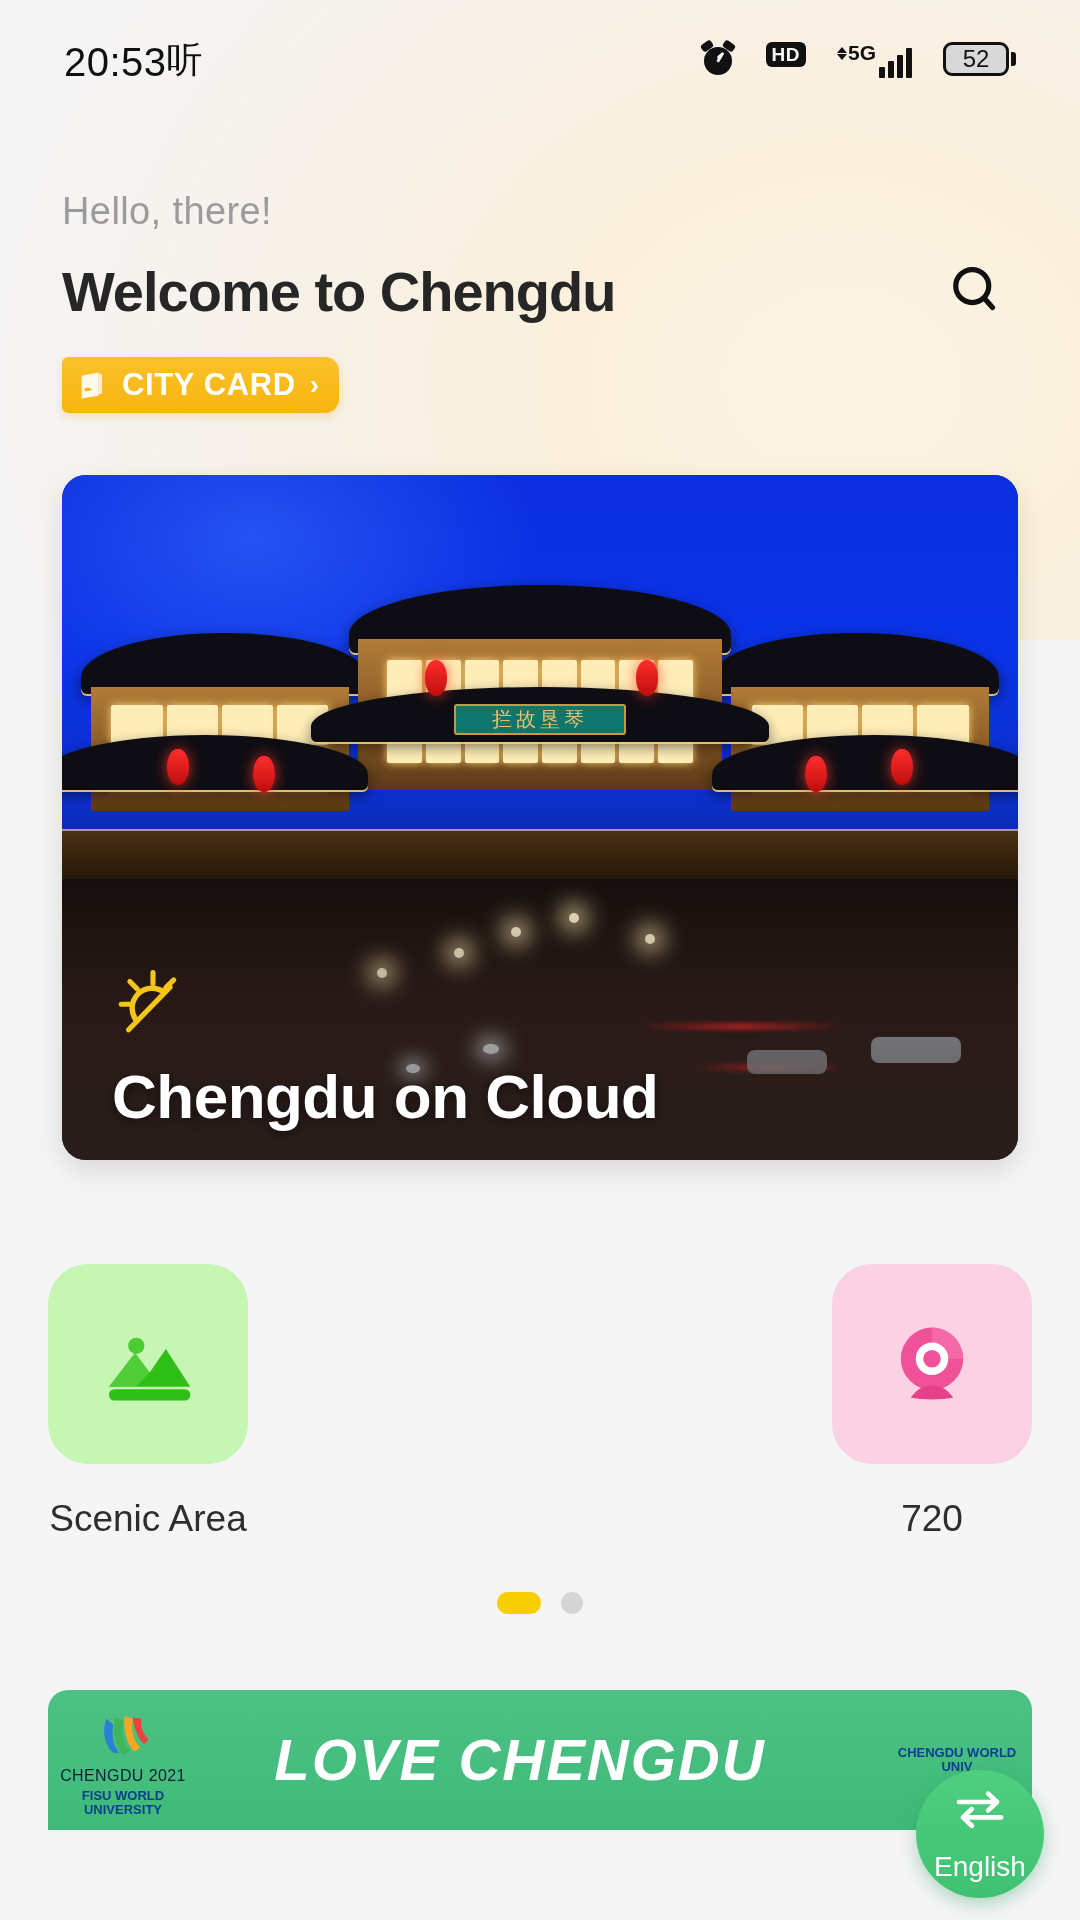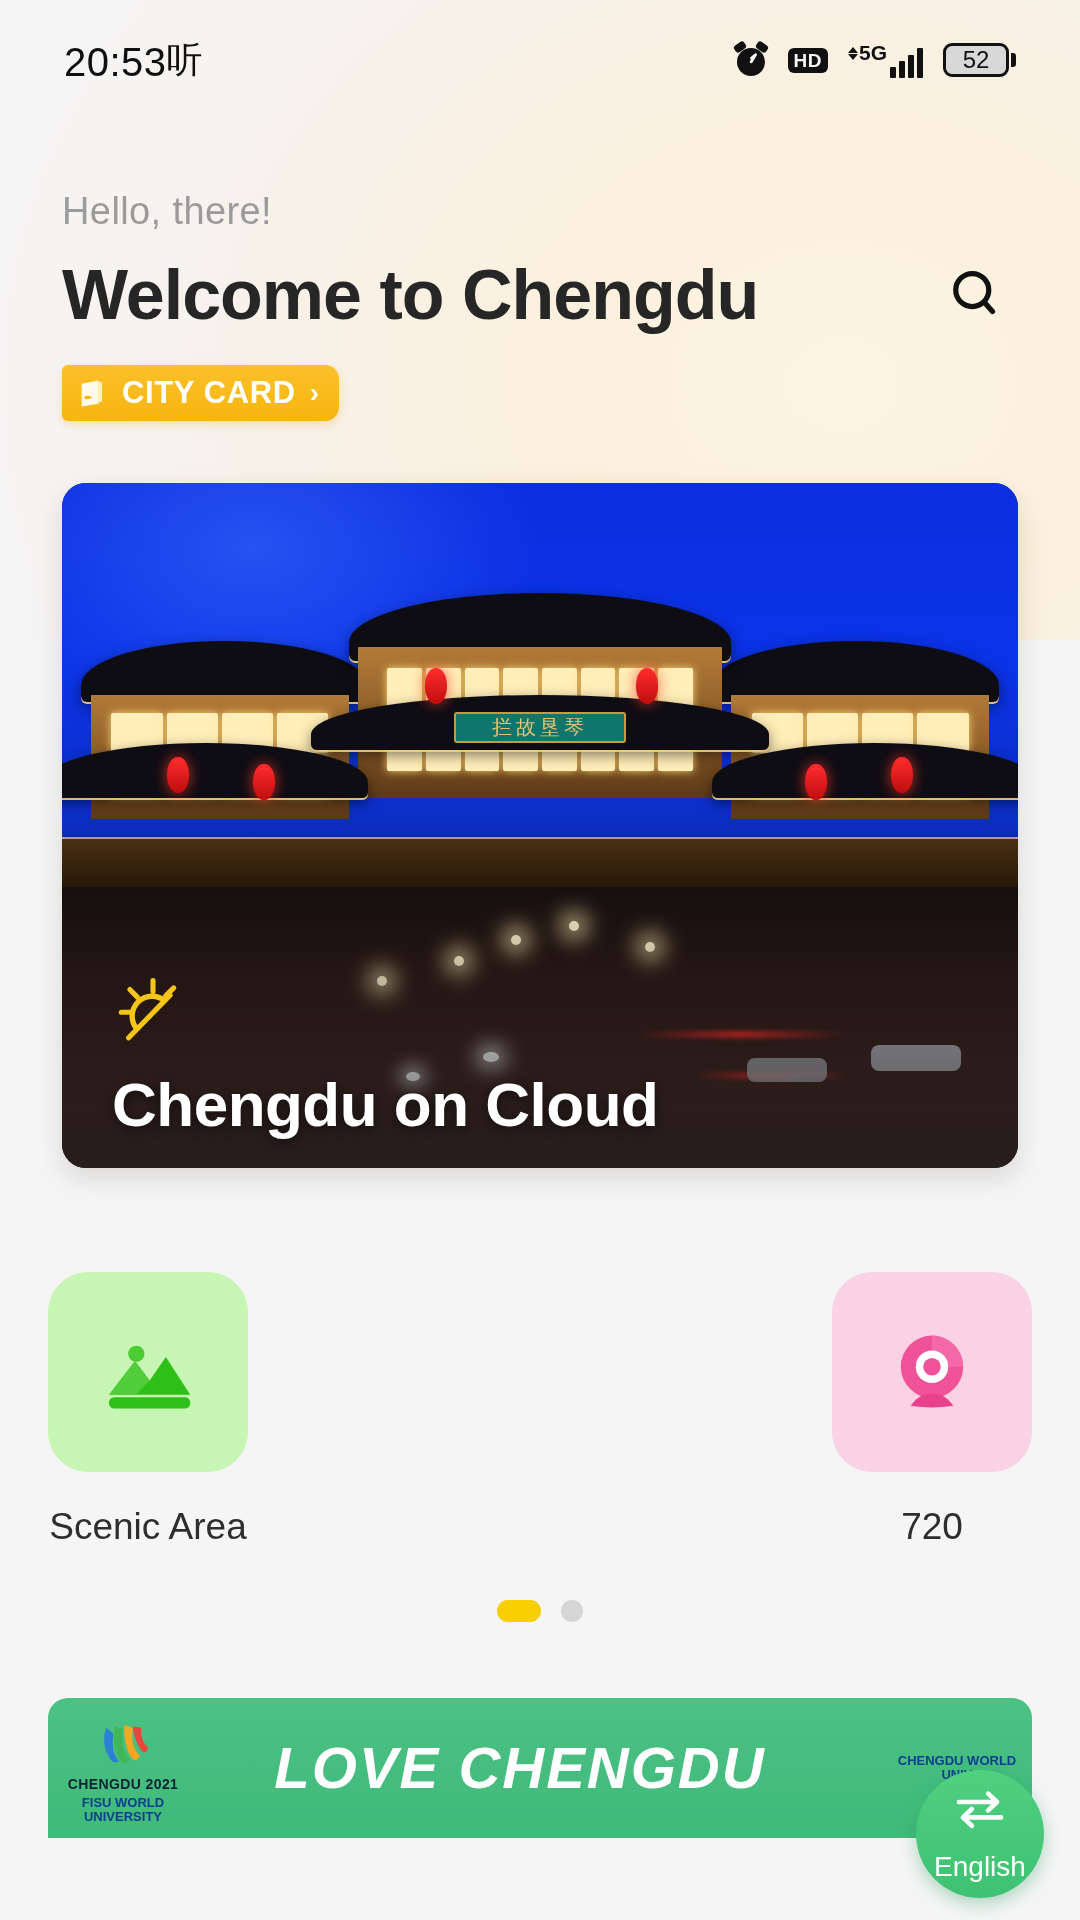--- a/index.html
+++ b/index.html
@@ -28,21 +28,21 @@
   .statusbar {
     position:relative; z-index:5;
     height:120px;
     display:flex; align-items:center; justify-content:space-between;
     padding:0 64px;
   }
   .sb-left { display:flex; align-items:flex-end; }
   .sb-time { font-size:40px; font-weight:500; color:#101010; letter-spacing:.5px;
              font-family:"Liberation Sans", sans-serif; }
   .sb-cn { font-size:36px; color:#101010; font-family:"DejaVu Sans", sans-serif; }
-  .sb-right { display:flex; align-items:center; gap:20px; }
+  .sb-right { display:flex; align-items:flex-start; gap:31px; }
 
   .ic-alarm { width:34px; height:34px; position:relative; }
   .ic-alarm .body {
     position:absolute; left:3px; top:5px; width:28px; height:28px;
     background:#111; border-radius:50%;
   }
   .ic-alarm .hand {
     position:absolute; left:15px; top:11px; width:3px; height:9px;
     background:#f5f5f6; border-radius:2px; transform-origin:bottom center;
     transform:rotate(30deg);
@@ -86,21 +86,21 @@
     background:#d8d8d8;
   }
   .batt-num { font-size:24px; font-weight:500; color:#111; line-height:1; }
   .batt-tip { width:5px; height:14px; background:#111; border-radius:0 3px 3px 0; margin-left:2px; }
 
   
   .header { padding:70px 62px 0 62px; position:relative; }
   .greeting { font-size:38px; color:#9b9b9b; letter-spacing:.4px; }
   .title-row { display:flex; align-items:center; justify-content:space-between; margin-top:22px; }
   .big-title {
-    font-size:70px; font-weight:bold; color:#262626; letter-spacing:-1px;
+    font-size:56px; font-weight:bold; color:#262626; letter-spacing:-1px;
     white-space:nowrap;
   }
   .search-btn {
     width:72px; height:72px; display:flex; align-items:center; justify-content:center;
     flex-shrink:0; margin-right:6px;
   }
 
   
   .citycard {
     display:inline-flex; align-items:center; gap:12px;
@@ -233,21 +233,21 @@
     background:linear-gradient(180deg,#4cc184,#3fba79);
     position:relative; overflow:hidden;
     display:flex; align-items:center;
   }
   .banner-logo {
     width:150px; height:100%;
     display:flex; flex-direction:column; align-items:center; justify-content:center; gap:4px;
     padding-top:8px;
   }
   .fisu-mark { width:56px; height:52px; }
-  .fisu-year { font-size:14px; color:#123; font-weight:bold; letter-spacing:.4px; }
+  .fisu-year { font-size:16px; color:#123; font-weight:normal; letter-spacing:.4px; }
   .fisu-sub { font-size:13px; color:#0d3f8f; font-weight:bold; line-height:1.05; text-align:center; }
   .banner-text { flex:1; text-align:center; padding-right:40px; }
   .banner-l1 {
     font-size:58px; font-weight:bold; color:#fff; font-style:italic;
     letter-spacing:2px; line-height:1;
   }
   .banner-l2 {
     font-size:48px; font-weight:bold; color:#fff; font-style:italic;
     letter-spacing:2px; line-height:1; margin-top:10px;
   }

